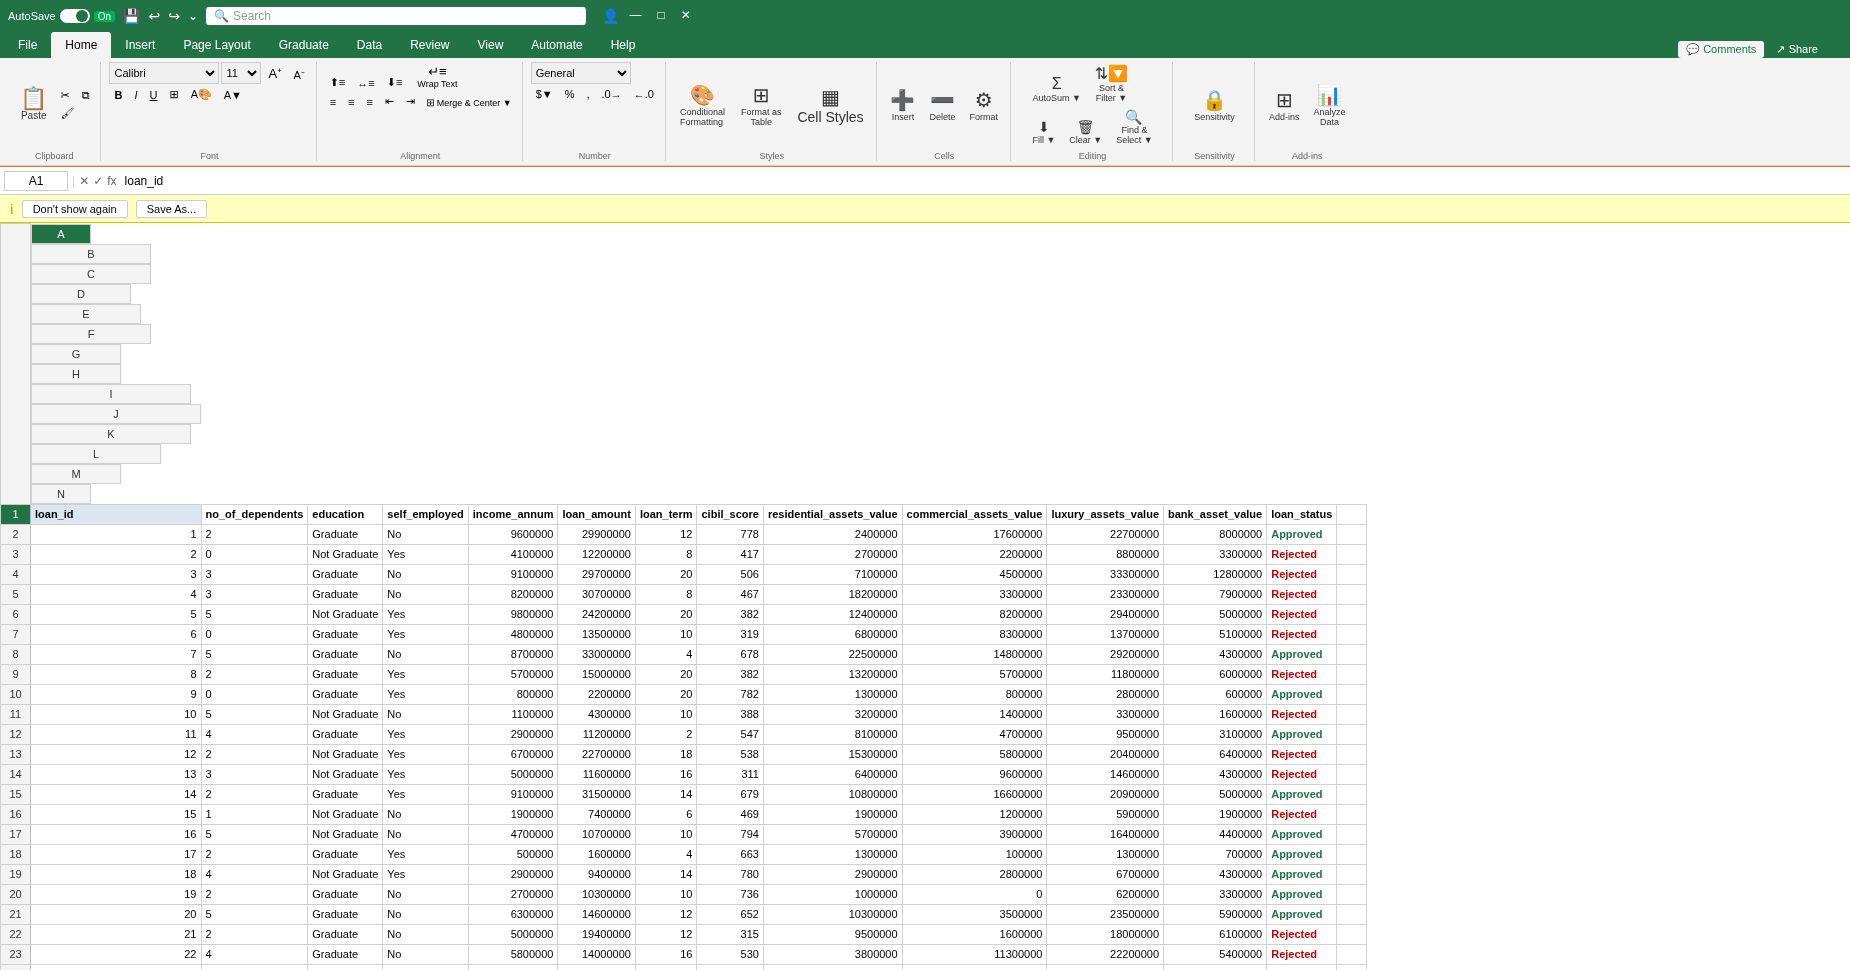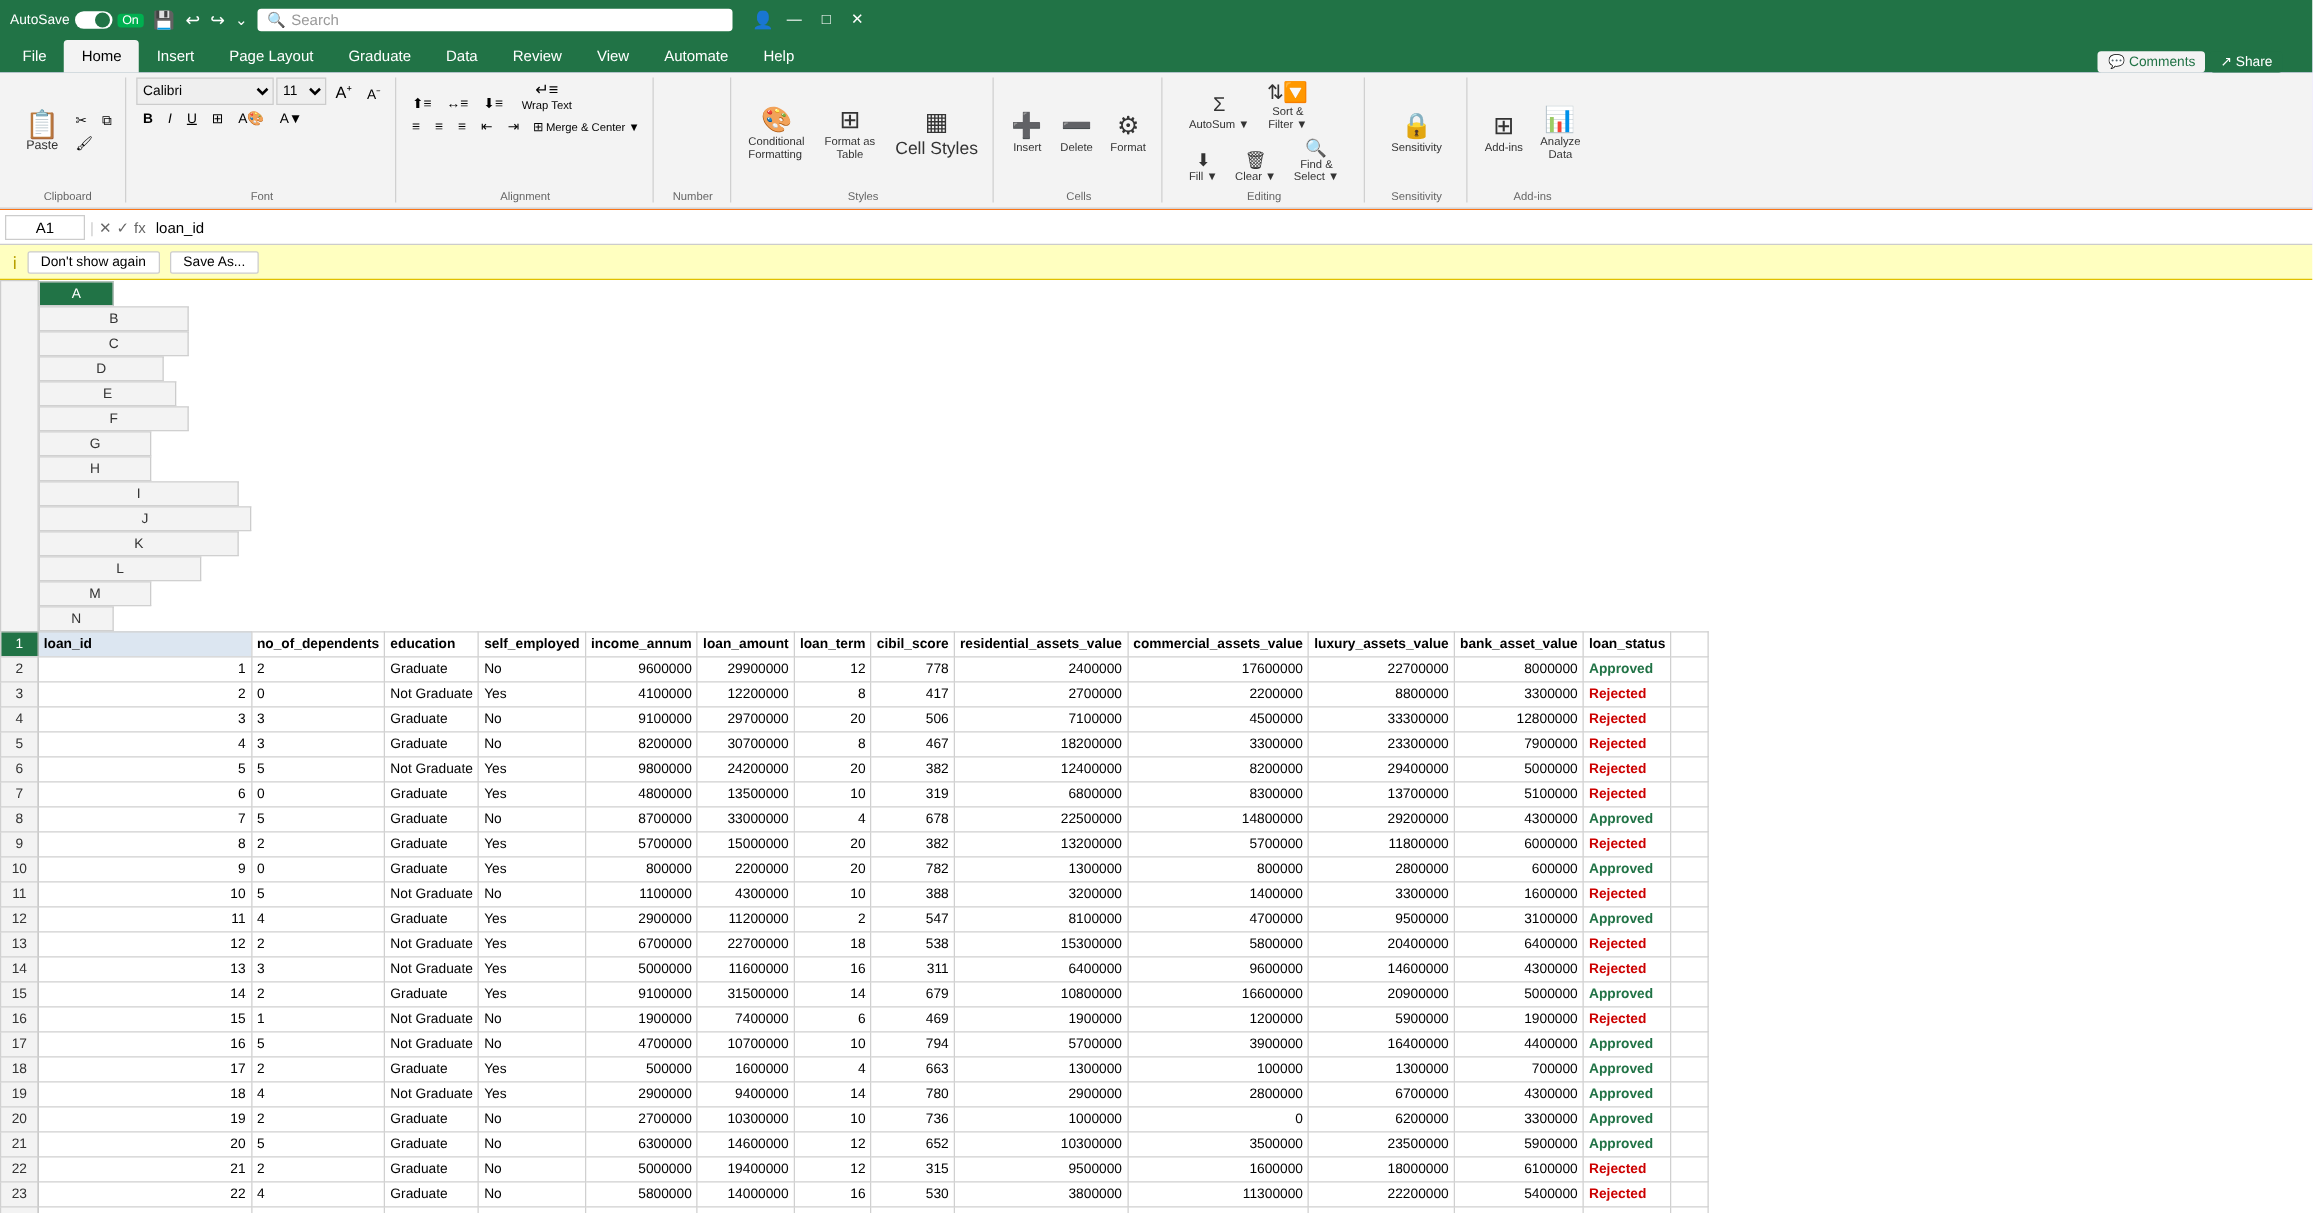--- a/index.html
+++ b/index.html
@@ -191,20 +191,32 @@
           <div class="merge-btn">
             <span>⊞</span>
             <span style="font-size:9px">Merge &amp; Center ▼</span>
           </div>
         </div>
       </div>
       <div class="ribbon-group-label">Alignment</div>
     </div>
 
     <div class="ribbon-group">
+      <div class="ribbon-group-content" style="flex-direction:column;gap:2px;align-items:flex-start">
+        <select class="number-format-select">
+          <option>General</option>
+        </select>
+        <div class="rb-row">
+          <button class="small-btn">$▼</button>
+          <button class="small-btn">%</button>
+          <button class="small-btn">,</button>
+          <button class="small-btn">.0→</button>
+          <button class="small-btn">←.0</button>
+        </div>
+      </div>
       <div class="ribbon-group-label">Number</div>
     </div>
 
     <div class="ribbon-group" style="min-width:180px">
       <div class="ribbon-group-content" style="gap:4px">
         <div class="format-btn-lg">
           <span style="font-size:20px">🎨</span>
           <span style="font-size:9px;">Conditional<br>Formatting</span>
         </div>
         <div class="format-btn-lg">

